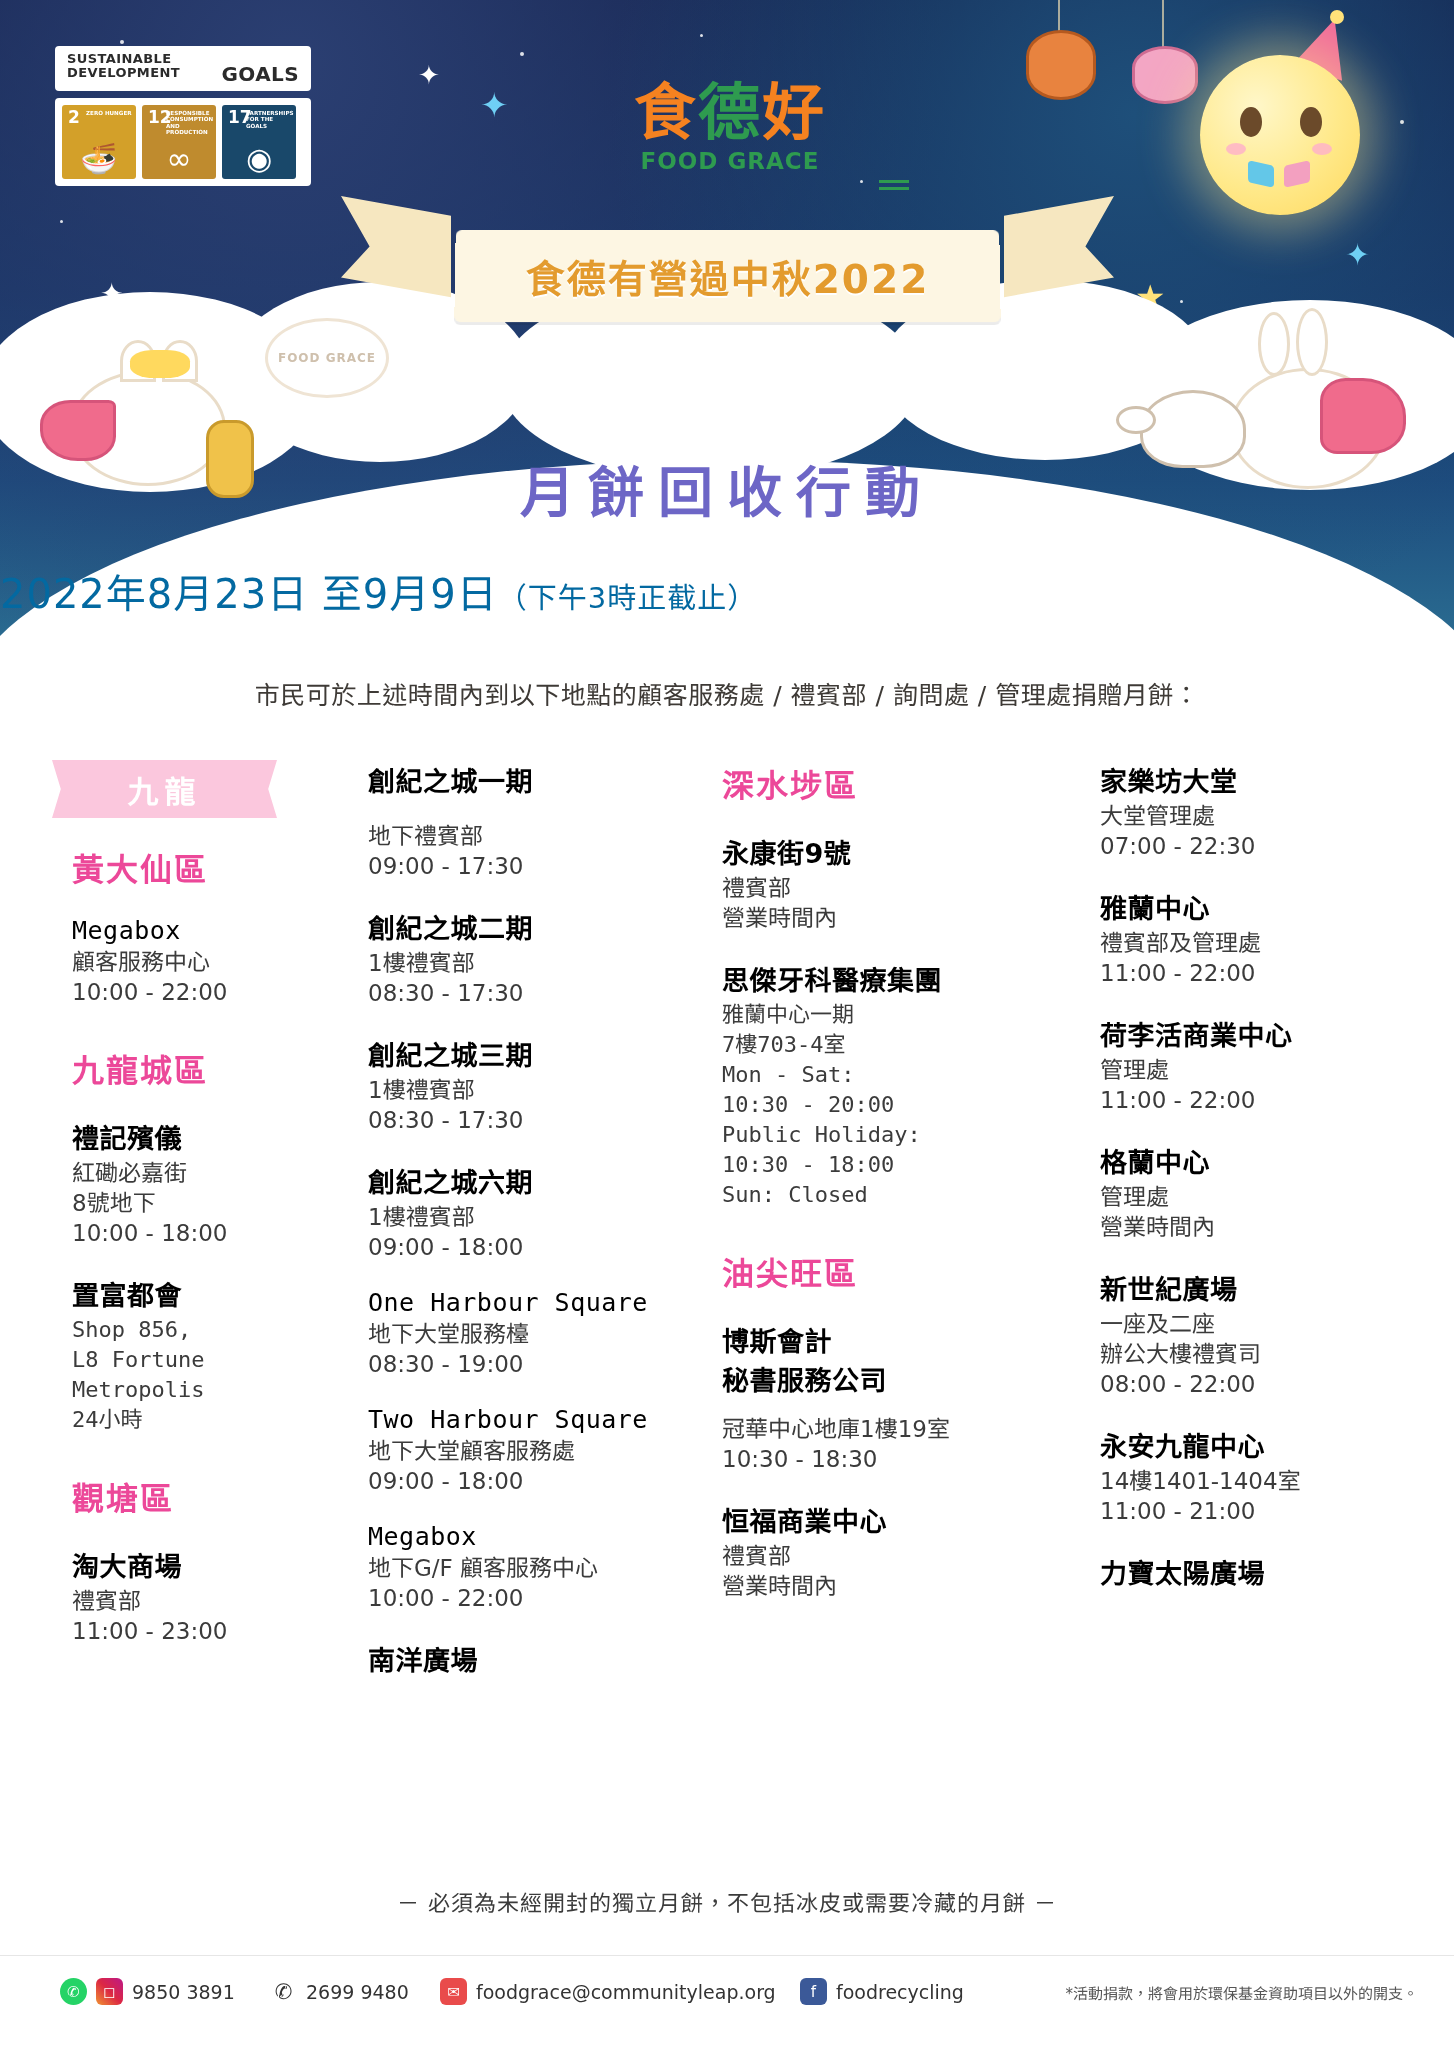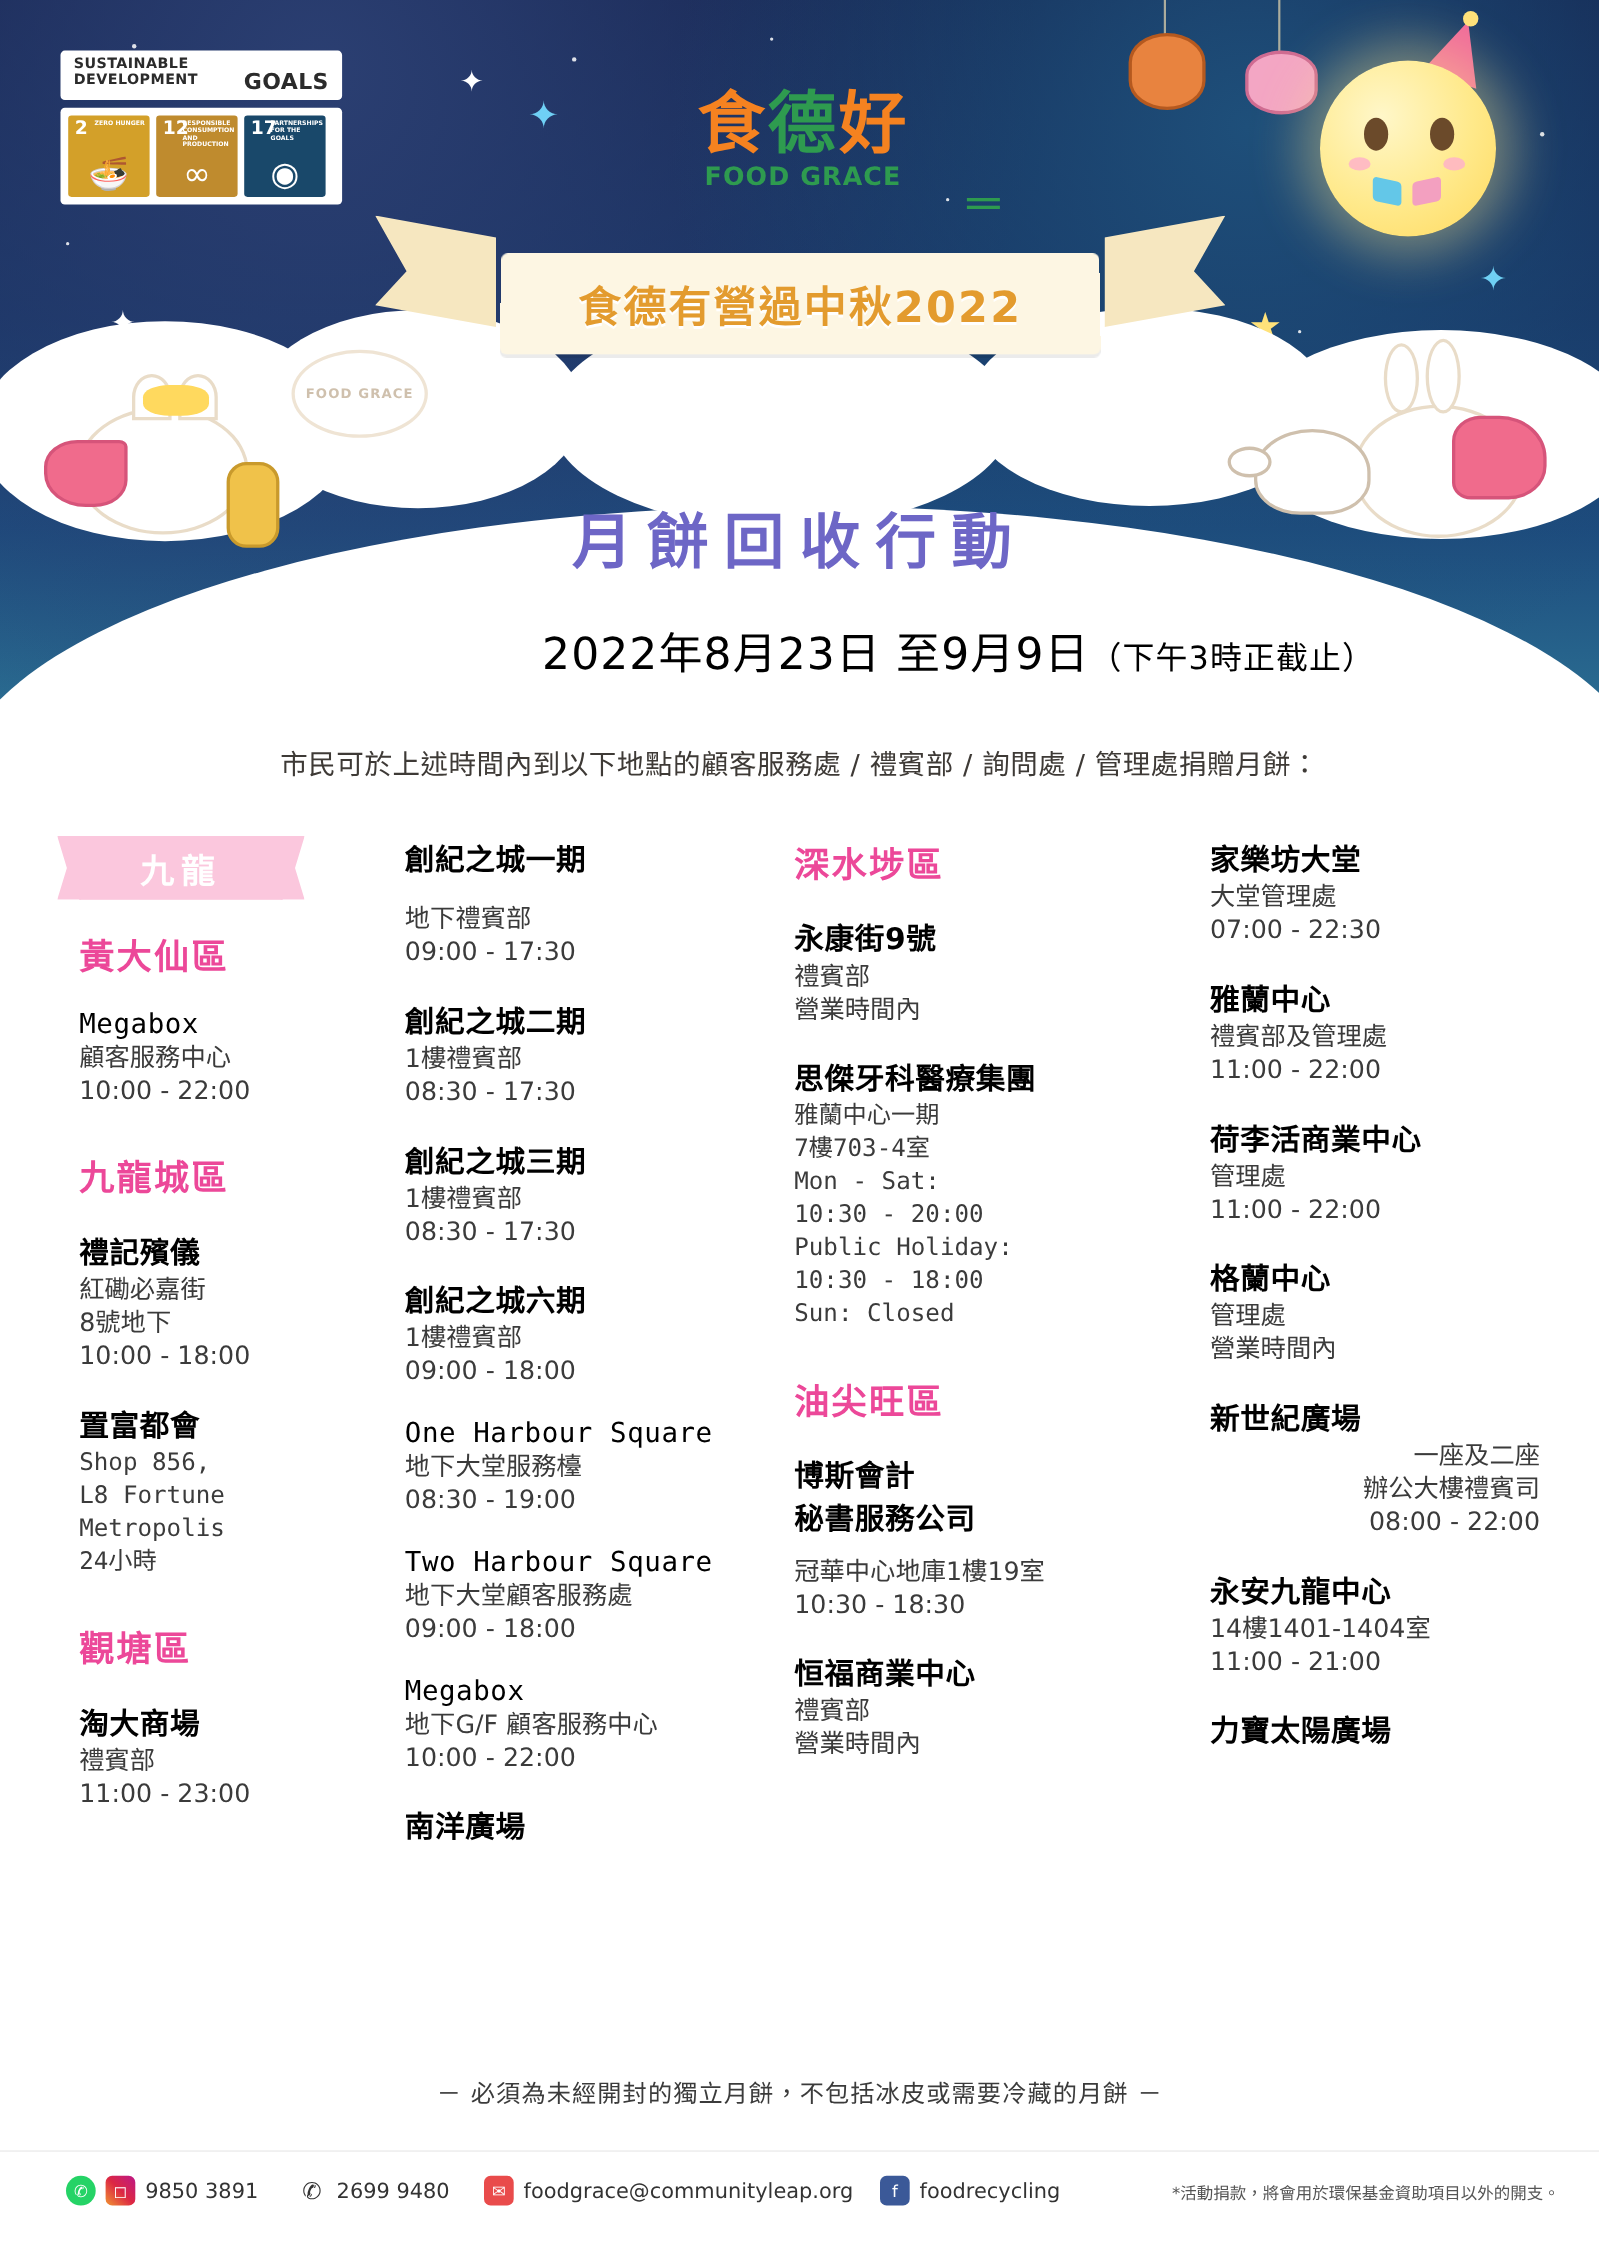--- a/index.html
+++ b/index.html
@@ -111,22 +111,22 @@
     font-size:39px;font-weight:bold;color:#e39b2e;letter-spacing:2px;
     text-shadow:0 2px 0 #fff;
   }
 
   
   .headline{
     position:absolute;left:0;top:448px;width:1454px;text-align:center;
     font-size:55px;font-weight:bold;color:#6d66c6;letter-spacing:14px;
   }
   .dateline{
-    position:absolute;left:0;top:562px;width:1250px;text-align:right;
-    font-size:40px;color:#000000;letter-spacing:1px;
+    position:absolute;left:0;top:562px;width:1250px;text-align:left;
+    font-size:40px;color:#0369a1;letter-spacing:1px;
   }
   .dateline .small{font-size:29px;}
   .subline{
     position:absolute;left:0;top:675px;width:1454px;text-align:center;
     font-size:25px;color:#3e3a36;letter-spacing:.5px;
   }
 
   
   .cat{position:absolute;left:30px;top:330px;width:300px;height:190px;}
   .bunny{position:absolute;left:1080px;top:318px;width:330px;height:210px;}
@@ -439,21 +439,21 @@
       <p class="detail" style="white-space:pre-line;">管理處
 11:00 - 22:00</p>
     </div>
     <div class="block">
       <p class="venue">格蘭中心</p>
       <p class="detail" style="white-space:pre-line;">管理處
 營業時間內</p>
     </div>
     <div class="block">
       <p class="venue">新世紀廣場</p>
-      <p class="detail" style="white-space:pre-line;text-align:right;">一座及二座
+      <p class="detail" style="white-space:pre-line;">一座及二座
 辦公大樓禮賓司
 08:00 - 22:00</p>
     </div>
     <div class="block">
       <p class="venue">永安九龍中心</p>
       <p class="detail" style="white-space:pre-line;">14樓1401-1404室
 11:00 - 21:00</p>
     </div>
     <div class="block">
       <p class="venue">力寶太陽廣場</p>

